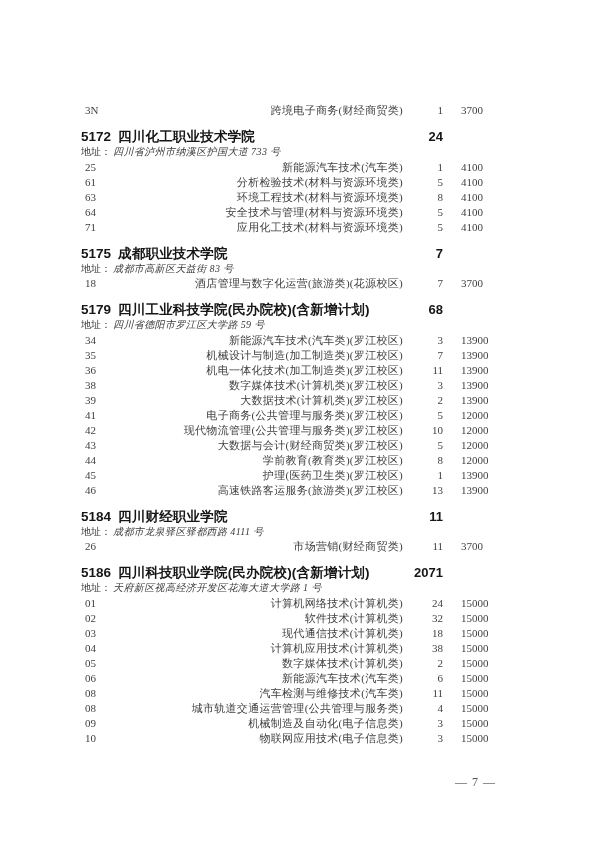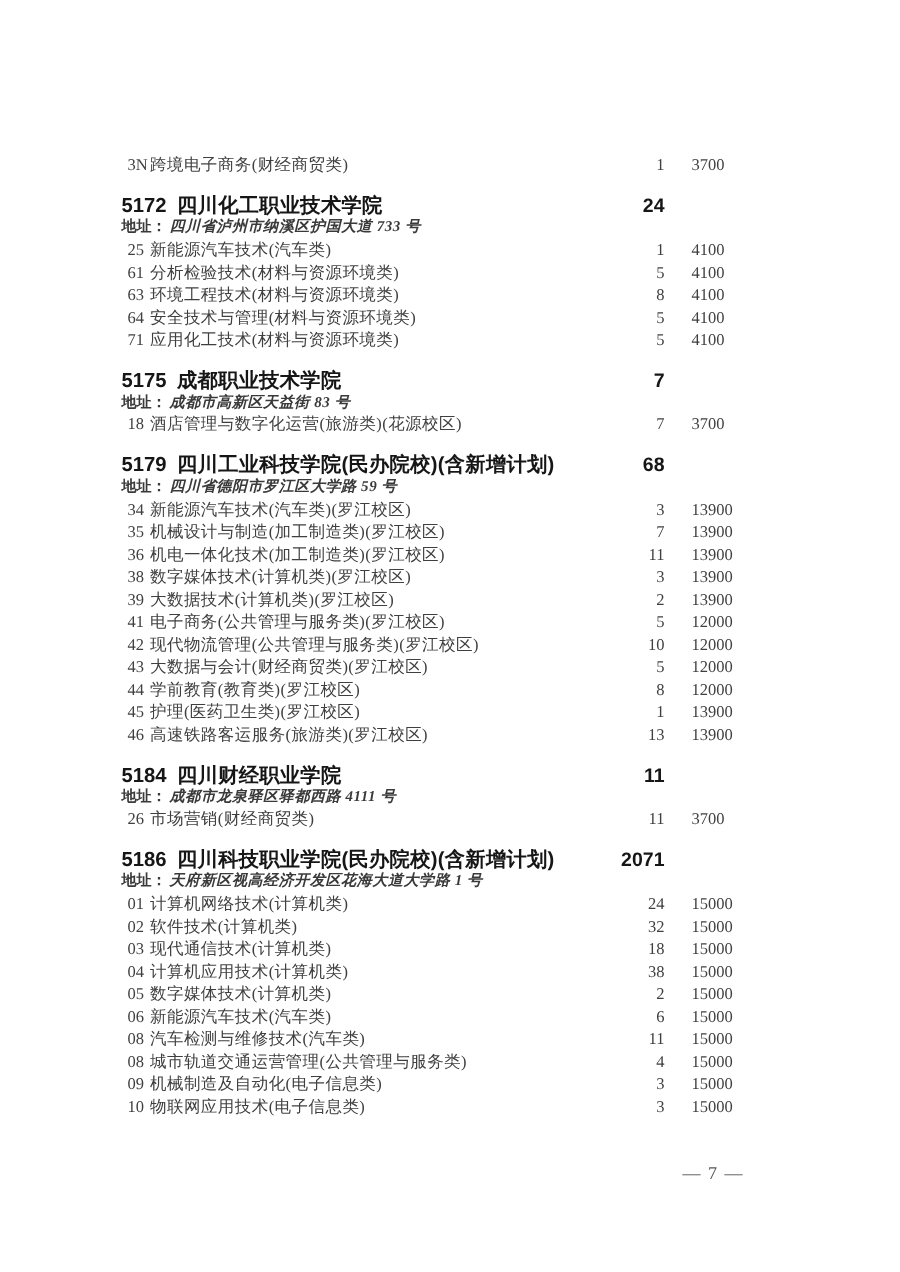--- a/index.html
+++ b/index.html
@@ -11,43 +11,43 @@
   .content{
     position:absolute;left:81px;top:103px;width:407px;
   }
   
   .prow{
     display:flex;align-items:baseline;
     line-height:15px;font-size:11px;color:#3f3f3f;
     white-space:nowrap;
   }
   .p-code{flex:none;width:15px;margin-left:4px;}
-  .p-name{flex:1;overflow:hidden;letter-spacing:0.3px;}
+  .p-name{flex:1;overflow:hidden;letter-spacing:0.3px;text-align:right;}
   .col-count{flex:none;width:40px;text-align:right;}
   .col-fee{flex:none;width:27px;margin-left:18px;text-align:left;}
   
   .inst{margin-top:10px;}
   .hrow{
     display:flex;align-items:baseline;
     font-family:"Liberation Sans","DejaVu Sans",sans-serif;
     font-weight:bold;font-size:13.5px;line-height:17px;color:#161616;
     white-space:nowrap;
   }
   .h-code{flex:none;margin-right:7px;}
   .h-name{flex:1;overflow:hidden;letter-spacing:0.2px;}
   .h-total{font-size:13px;}
   .arow{
     display:flex;align-items:baseline;
     line-height:14.5px;font-size:10px;color:#3a3a3a;white-space:nowrap;
   }
   .a-label{
-    flex:none;font-weight:bold;
+    flex:none;font-weight:normal;
     font-family:"Liberation Sans","DejaVu Sans",sans-serif;
   }
-  .a-value{font-style:italic;margin-left:2px;letter-spacing:0.4px;font-weight:bold;}
+  .a-value{font-style:italic;margin-left:2px;letter-spacing:0.4px;}
   
   .page-num{
     position:absolute;left:455px;top:775px;
     font-size:12px;color:#555;letter-spacing:1px;white-space:nowrap;
   }
 </style>
 </head>
 <body>
 
 <div class="content">

